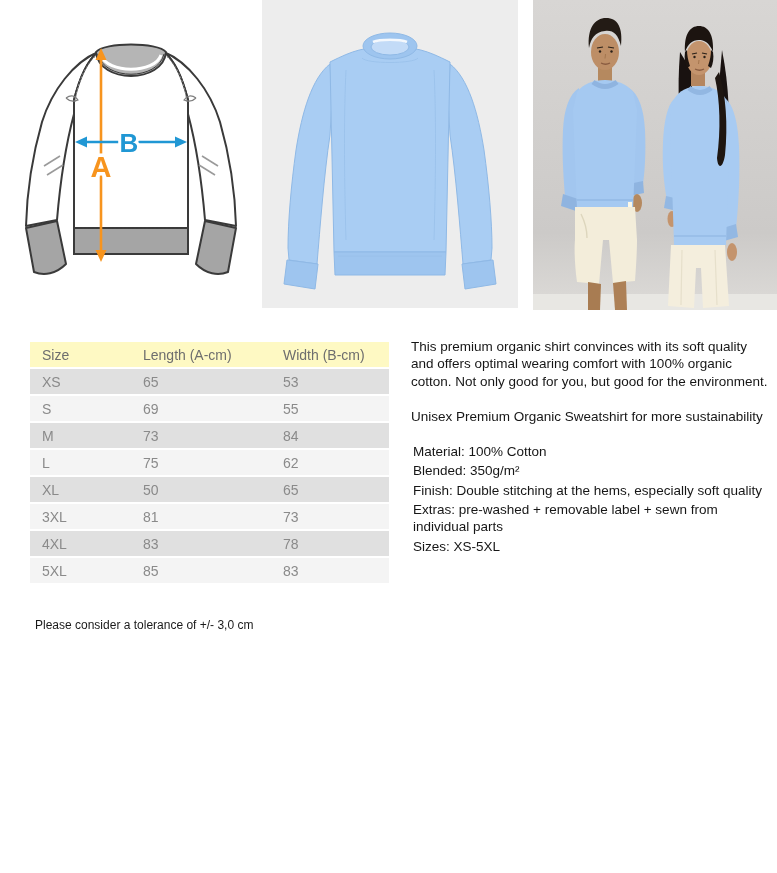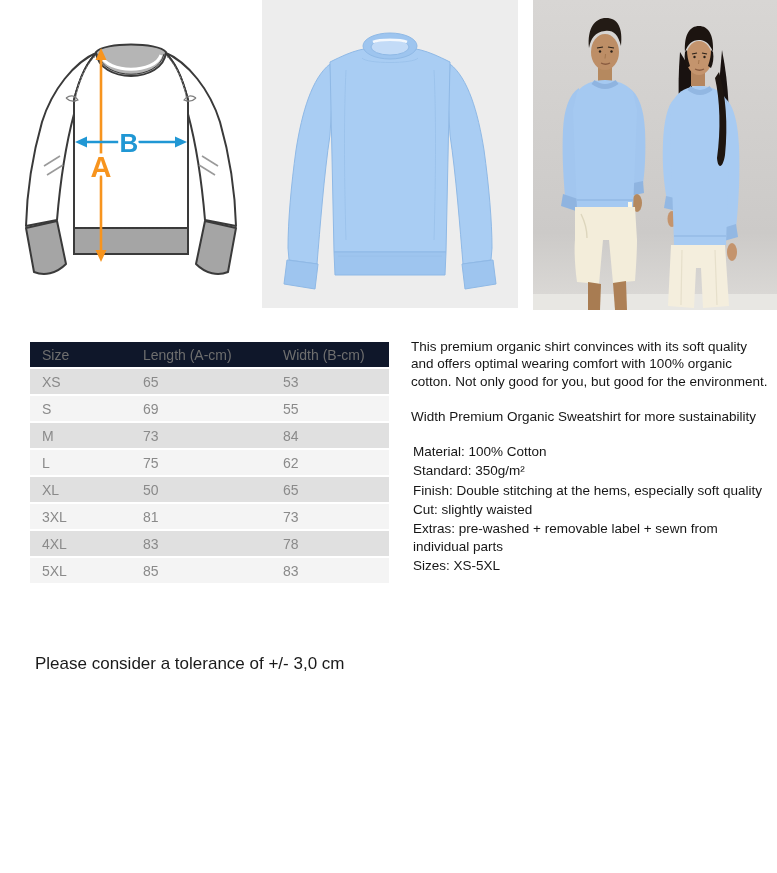--- a/index.html
+++ b/index.html
@@ -11,26 +11,26 @@
   .panel-drawing{left:0;width:262px;height:310px;background:#fff;}
   .panel-product{left:262px;width:256px;height:308px;background:#ededed;}
   .panel-models{left:533px;width:244px;height:310px;}
 
   
   .size-table{position:absolute;left:30px;top:340px;border-collapse:separate;border-spacing:0 2px;
               width:359px;table-layout:fixed;font-size:14px;color:#8a8a8a;}
   .size-table col.c1{width:101px;}
   .size-table col.c2{width:140px;}
   .size-table col.c3{width:118px;}
-  .size-table th{font-weight:normal;text-align:left;color:#6e6e6e;background:#0f172a;}
+  .size-table th{font-weight:normal;text-align:left;color:#6e6e6e;background:#fef9c3;}
   .size-table th,.size-table td{height:25px;padding:0 0 0 12px;vertical-align:middle;}
   .size-table tbody tr:nth-child(odd) td{background:#e0e0e0;}
   .size-table tbody tr:nth-child(even) td{background:#f4f4f4;}
 
-  .tolerance{position:absolute;left:35px;top:654px;font-size:17px;color:#1a1a1a;}
+  .tolerance{position:absolute;left:35px;top:618px;font-size:12px;color:#1a1a1a;}
 
   
   .description{position:absolute;left:411px;top:338px;width:366px;
                font-size:13.5px;line-height:17.3px;color:#161616;}
   .description p{margin:0 7px 18px 0;}
   .description .spec-line{margin:2px;}
 
   svg{display:block;}
 </style>
 </head>
@@ -260,24 +260,23 @@
         <td>85</td>
         <td>83</td>
       </tr>
     </tbody>
   </table>
 
   <div class="tolerance">Please consider a tolerance of +/- 3,0 cm</div>
 
   <div class="description">
     <p>This premium organic shirt convinces with its soft quality and offers optimal wearing comfort with 100% organic cotton. Not only good for you, but good for the environment.</p>
-    <p>Width Premium Organic Sweatshirt for more sustainability</p>
+    <p>Unisex Premium Organic Sweatshirt for more sustainability</p>
     <div>
       <p class="spec-line">Material: 100% Cotton</p>
-      <p class="spec-line">Standard: 350g/m²</p>
+      <p class="spec-line">Blended: 350g/m²</p>
       <p class="spec-line">Finish: Double stitching at the hems, especially soft quality</p>
-      <p class="spec-line">Cut: slightly waisted</p>
       <p class="spec-line">Extras: pre-washed + removable label + sewn from individual parts</p>
       <p class="spec-line">Sizes: XS-5XL</p>
     </div>
   </div>
 
 </div>
 
 </body></html>

